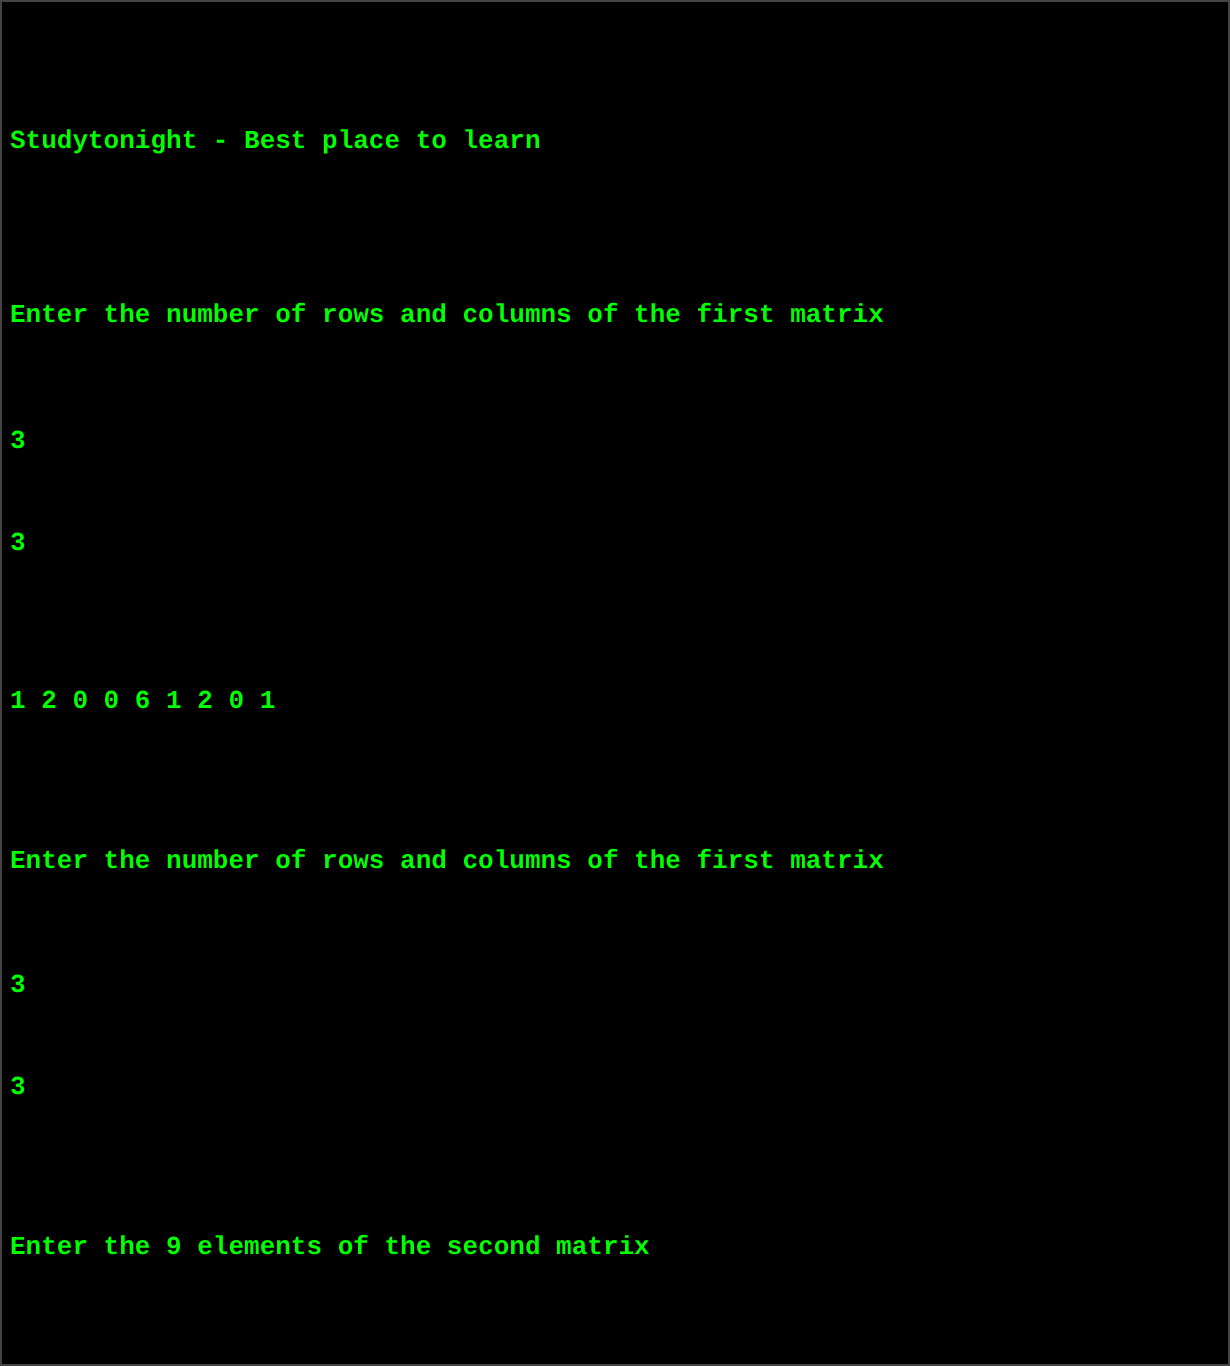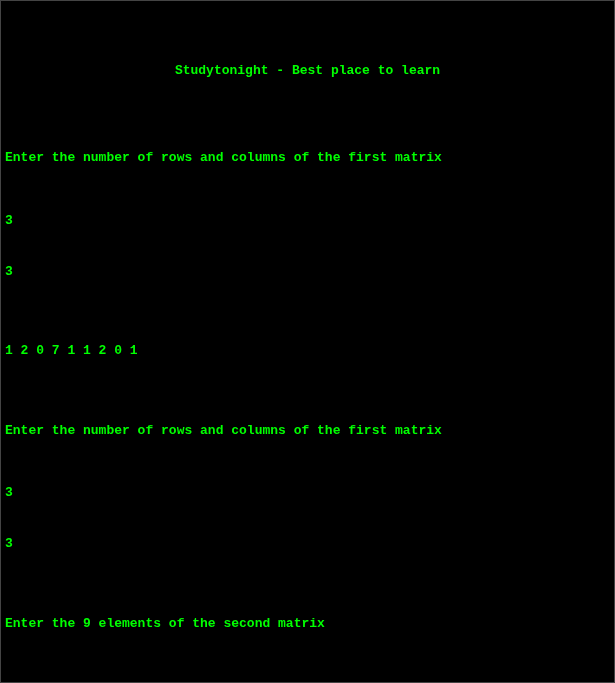--- a/index.html
+++ b/index.html
@@ -17,39 +17,38 @@
       color: #00ff00;
       padding: 4px;
       overflow: hidden;
       border: 1px solid #444;
     }
     .terminal {
       white-space: pre;
       line-height: 1.3;
     }
     .header {
-      text-align: center;
       padding-top: 24px;
       padding-bottom: 8px;
     }
     .block {
       margin-top: 12px;
     }
   </style>
 </head>
 <body>
 
 <div class="terminal">
   <div class="header">Studytonight - Best place to learn</div>
 
   <div class="block">Enter the number of rows and columns of the first matrix</div>
   <div class="block">3</div>
   <div>3</div>
 
-  <div class="block">1 2 0 7 1 1 2 0 1</div>
+  <div class="block">1 2 0 0 6 1 2 0 1</div>
 
   <div class="block">Enter the number of rows and columns of the first matrix</div>
   <div class="block">3</div>
   <div>3</div>
 
   <div class="block">Enter the 9 elements of the second matrix</div>
   
 
   
   

